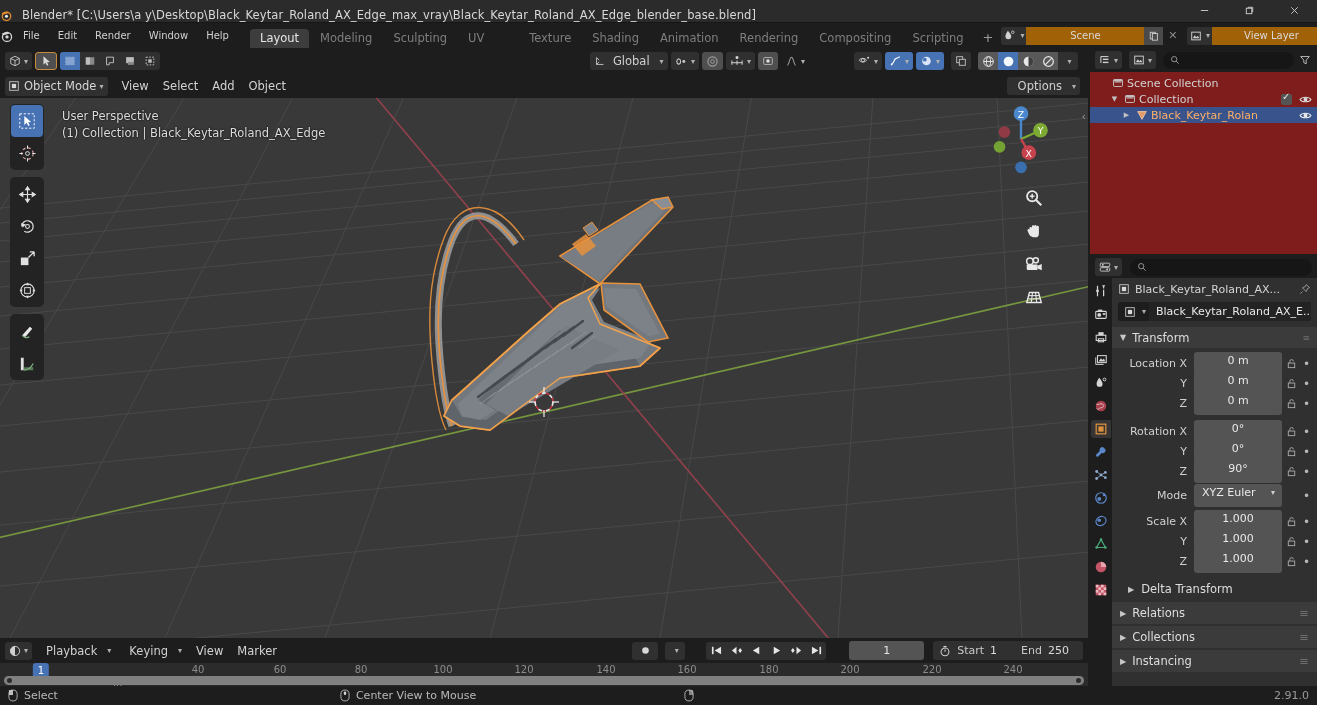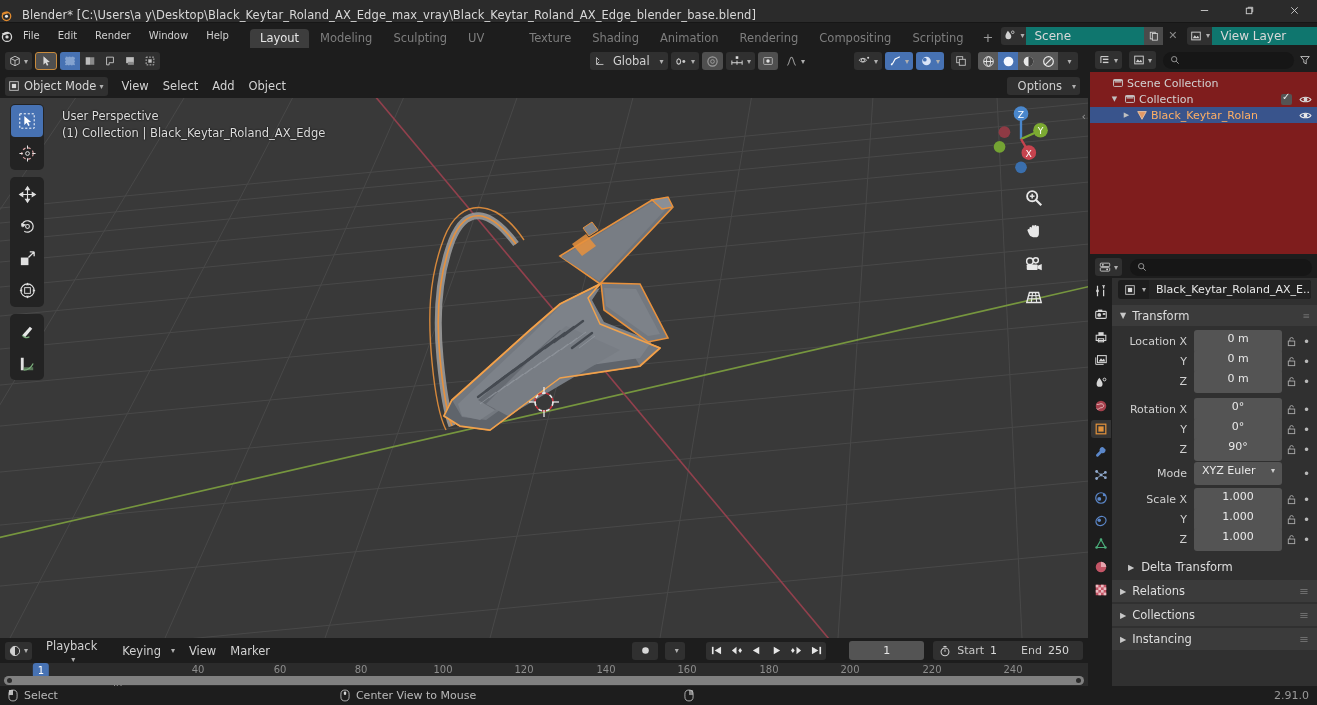--- a/index.html
+++ b/index.html
@@ -40,22 +40,22 @@
   }
   .ws-tab.active { background: #3d3d3d; color: #e6e6e6; }
   .ws-plus { color: #9a9a9a; padding: 0 8px; font-size: 13px; height: 19px; line-height: 17px; }
   .topbar-right { margin-left: auto; display: flex; align-items: center; gap: 0; padding-right: 4px; }
   .id-block { display: flex; align-items: center; height: 18px; margin-right: 5px; }
   .id-icon {
     width: 25px; height: 18px; background: #303030; border-radius: 3px 0 0 3px;
     display: flex; align-items: center; justify-content: center; gap: 1px;
   }
   .id-field {
-    background: #0f766e; height: 18px; line-height: 18px; padding: 0 8px;
-    color: #d9d9d9; font-size: 12px; min-width: 118px;
+    background: #a16207; height: 18px; line-height: 18px; padding: 0 8px;
+    color: #d9d9d9; font-size: 10px; min-width: 118px; text-align: center;
   }
   .id-new { width: 19px; height: 18px; background: #4a4a4a; display:flex; align-items:center; justify-content:center; }
   .id-x { width: 19px; height: 18px; display:flex; align-items:center; justify-content:center; color:#8a8a8a; }
 
   
   .viewport {
     position: absolute; left: 0; top: 48px; width: 1088px; height: 590px;
     background: #393939; overflow: hidden;
   }
   .vp-header {
@@ -731,21 +731,21 @@
 
   <div class="timeline">
     <div class="tl-header">
       <div class="hdr-btn">
         <svg width="12" height="12" viewBox="0 0 14 14">
             <circle cx="7" cy="7" r="5.4" fill="none" stroke="#d0d0d0" stroke-width="1.1"></circle>
             <path d="M7 1.6 A5.4 5.4 0 0 0 7 12.4 Z" fill="#d0d0d0"></path>
           </svg>
         <span class="caret">▾</span>
       </div>
-      <div class="hdr-btn" style="background:transparent;flex-direction:column;">
+      <div class="hdr-btn" style="background:transparent;">
         <span class="hdr-text">Playback</span>
           <span class="caret">▾</span>
       </div>
       <div class="hdr-btn" style="background:transparent;">
         <span class="hdr-text">Keying</span>
           <span class="caret">▾</span>
       </div>
       <div class="tl-menu">View</div>
       <div class="tl-menu">Marker</div>
 
@@ -1040,20 +1040,35 @@
                 <rect x="2" y="8" width="3" height="3"></rect>
                 <rect x="8" y="8" width="3" height="3"></rect>
                 <rect x="5" y="11" width="3" height="3"></rect>
                 <rect x="11" y="11" width="3" height="3"></rect>
               </g>
             </svg>
         </div>
       </div>
 
       <div class="pbody">
+        <div class="breadcrumb">
+          <span>
+            <svg width="12" height="12" viewBox="0 0 14 14">
+                <rect x="2" y="2" width="10" height="10" fill="none" stroke="#cfcfcf" stroke-width="1"></rect>
+                <rect x="4.5" y="4.5" width="5" height="5" fill="#d8d8d8"></rect>
+              </svg>
+          </span>
+          <span style="overflow:hidden; white-space:nowrap;">Black_Keytar_Roland_AX...</span>
+          <span style="margin-left:auto; color:#9a9a9a;">
+            <svg width="12" height="12" viewBox="0 0 14 14">
+                <path d="M8.6 1.8 L12.2 5.4 L10 6.4 L8.4 10 L4 5.6 L7.6 4z" fill="none" stroke="#9a9a9a" stroke-width="1.1"></path>
+                <line x1="4" y1="10" x2="1.6" y2="12.4" stroke="#9a9a9a" stroke-width="1.1"></line>
+              </svg>
+          </span>
+        </div>
 
         <div class="objfield">
           <span class="obj-ico">
             <svg width="12" height="12" viewBox="0 0 14 14">
                 <rect x="2" y="2" width="10" height="10" fill="none" stroke="#cfcfcf" stroke-width="1"></rect>
                 <rect x="4.5" y="4.5" width="5" height="5" fill="#d8d8d8"></rect>
               </svg>
           </span>
           <span class="caret" style="margin-right:3px;">▾</span>
           <span class="obj-nm">Black_Keytar_Roland_AX_E...</span>

